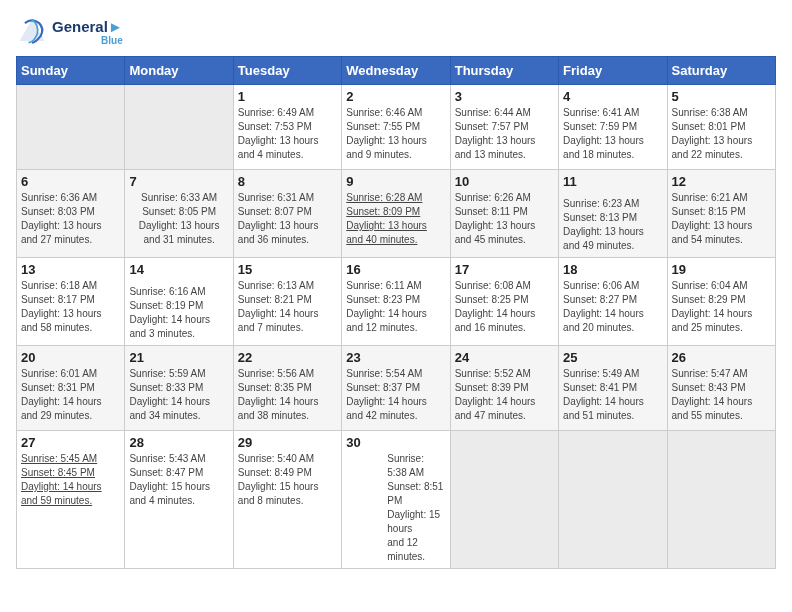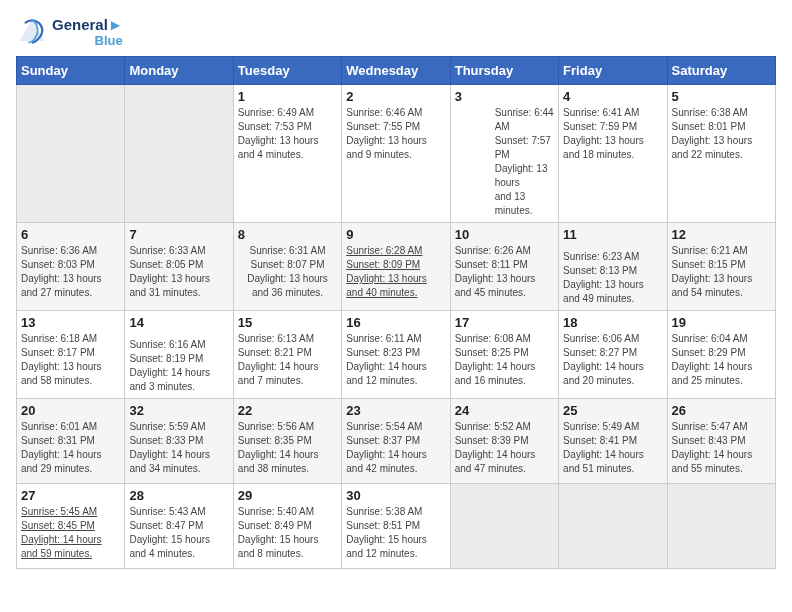--- a/index.html
+++ b/index.html
@@ -96,21 +96,21 @@
 <div class="header">
   <div class="logo">
     <svg class="logo-icon" viewBox="0 0 36 36" width="36" height="36">
       <rect x="0" y="0" width="36" height="36" fill="none"></rect>
       <polygon points="18,4 32,28 4,28" fill="#3a6abf" opacity="0.15"></polygon>
       <path d="M10,8 Q18,2 26,8 Q32,14 28,22 Q22,30 18,30" fill="none" stroke="#3a6abf" stroke-width="2.5"></path>
       <path d="M18,4 Q26,10 24,20 Q20,30 14,30" fill="none" stroke="#4a9fd4" stroke-width="2"></path>
     </svg>
     <div>
       <div style="font-size:15px;font-weight:bold;color:#1a3a6b;">General<span style="color:#4a9fd4;">►</span></div>
-      <div style="font-size:13px;font-weight:bold;color:#4a9fd4;">Blue</div>
+      <div style="font-size:10px;font-weight:bold;color:#4a9fd4;">Blue</div>
     </div>
   </div>
   <div class="title-block">
     <div class="month-title"></div>
     <div class="location-title"></div>
   </div>
 </div>
 
 <table>
   <thead>
@@ -137,21 +137,21 @@
         </td>
         <td>
           <span class="day-num">2</span>
           <div class="day-info" style="white-space: pre-line;">Sunrise: 6:46 AM
 Sunset: 7:55 PM
 Daylight: 13 hours
 and 9 minutes.</div>
         </td>
         <td>
           <span class="day-num">3</span>
-          <div class="day-info" style="white-space: pre-line; margin-left: 40px;">Sunrise: 6:44 AM
+          <div class="day-info" style="white-space: pre-line;">Sunrise: 6:44 AM
 Sunset: 7:57 PM
 Daylight: 13 hours
 and 13 minutes.</div>
         </td>
         <td>
           <span class="day-num">4</span>
           <div class="day-info" style="white-space: pre-line;">Sunrise: 6:41 AM
 Sunset: 7:59 PM
 Daylight: 13 hours
 and 18 minutes.</div>
@@ -167,28 +167,28 @@
       <tr>
         <td>
           <span class="day-num">6</span>
           <div class="day-info" style="white-space: pre-line;">Sunrise: 6:36 AM
 Sunset: 8:03 PM
 Daylight: 13 hours
 and 27 minutes.</div>
         </td>
         <td>
           <span class="day-num">7</span>
-          <div class="day-info" style="white-space: pre-line;">Sunrise: 6:33 AM
+          <div class="day-info" style="white-space: pre-line; text-align: center;">Sunrise: 6:33 AM
 Sunset: 8:05 PM
 Daylight: 13 hours
 and 31 minutes.</div>
         </td>
         <td>
           <span class="day-num">8</span>
-          <div class="day-info" style="white-space: pre-line; text-align: center;">Sunrise: 6:31 AM
+          <div class="day-info" style="white-space: pre-line;">Sunrise: 6:31 AM
 Sunset: 8:07 PM
 Daylight: 13 hours
 and 36 minutes.</div>
         </td>
         <td>
           <span class="day-num">9</span>
           <div class="day-info" style="white-space: pre-line; text-decoration: underline;">Sunrise: 6:28 AM
 Sunset: 8:09 PM
 Daylight: 13 hours
 and 40 minutes.</div>
@@ -268,21 +268,21 @@
       </tr>
       <tr>
         <td>
           <span class="day-num">20</span>
           <div class="day-info" style="white-space: pre-line;">Sunrise: 6:01 AM
 Sunset: 8:31 PM
 Daylight: 14 hours
 and 29 minutes.</div>
         </td>
         <td>
-          <span class="day-num">32</span>
+          <span class="day-num">21</span>
           <div class="day-info" style="white-space: pre-line;">Sunrise: 5:59 AM
 Sunset: 8:33 PM
 Daylight: 14 hours
 and 34 minutes.</div>
         </td>
         <td>
           <span class="day-num">22</span>
           <div class="day-info" style="white-space: pre-line;">Sunrise: 5:56 AM
 Sunset: 8:35 PM
 Daylight: 14 hours
@@ -334,21 +334,21 @@
         </td>
         <td>
           <span class="day-num">29</span>
           <div class="day-info" style="white-space: pre-line;">Sunrise: 5:40 AM
 Sunset: 8:49 PM
 Daylight: 15 hours
 and 8 minutes.</div>
         </td>
         <td>
           <span class="day-num">30</span>
-          <div class="day-info" style="white-space: pre-line;">Sunrise: 5:38 AM
+          <div class="day-info" style="white-space: pre-line; margin-left: 41px;">Sunrise: 5:38 AM
 Sunset: 8:51 PM
 Daylight: 15 hours
 and 12 minutes.</div>
         </td>
         <td class="empty-cell"></td>
         <td class="empty-cell"></td>
         <td class="empty-cell"></td>
       </tr>
     </tbody>
 </table>

